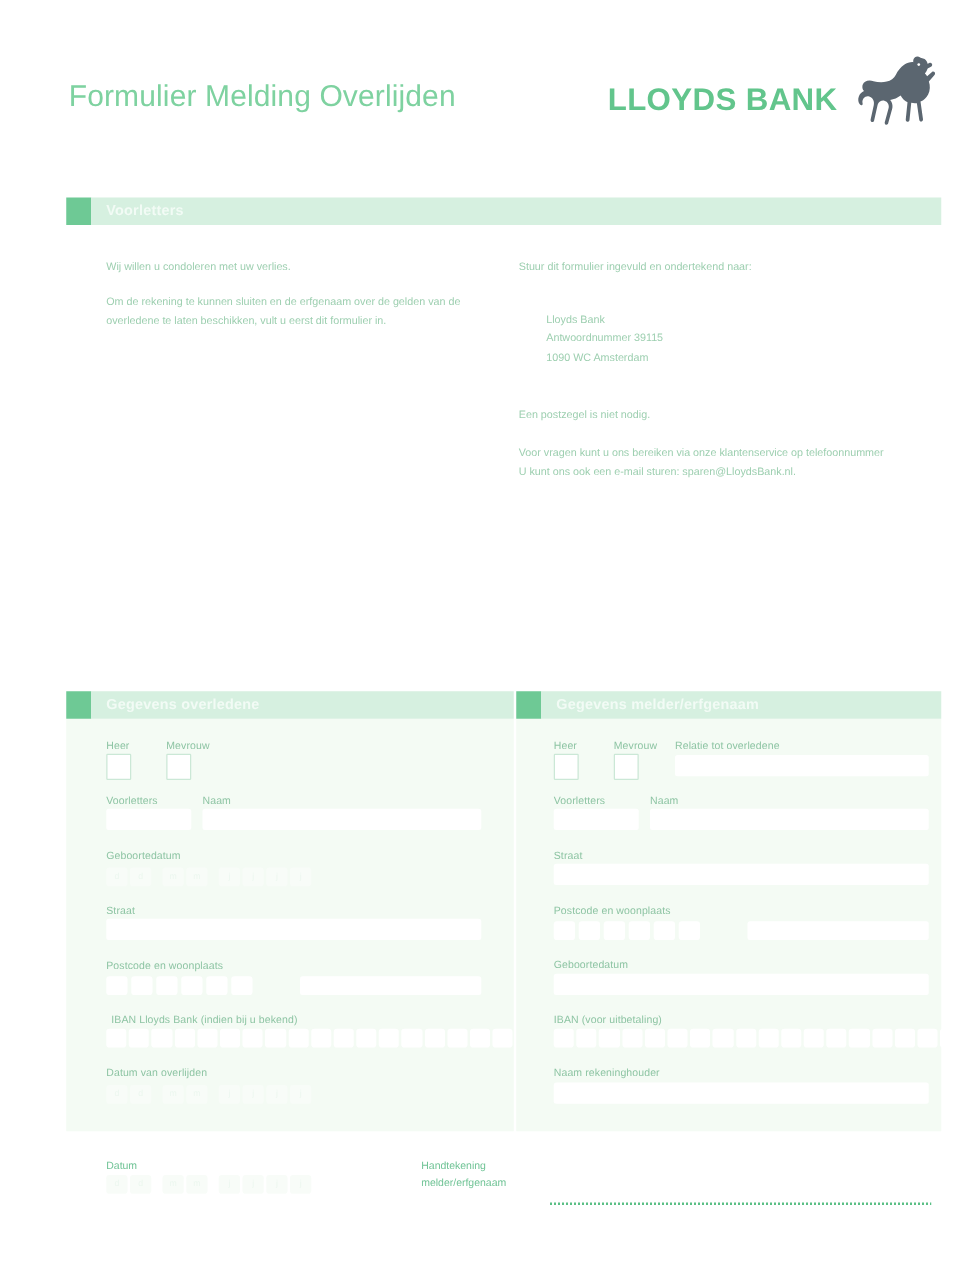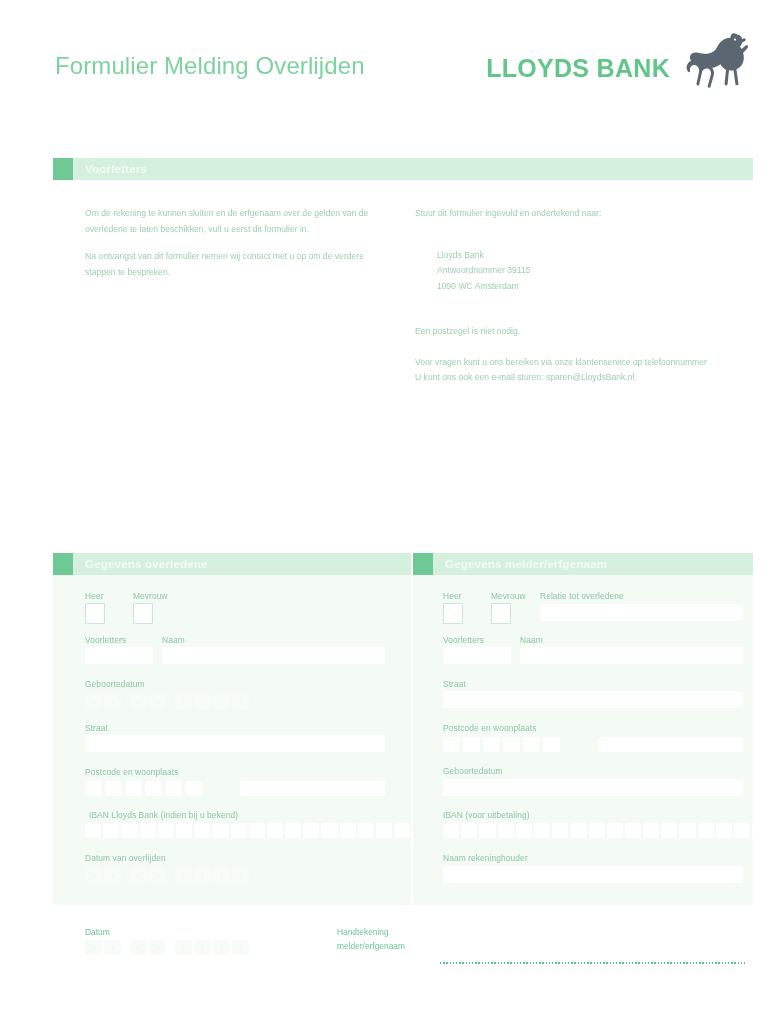--- a/index.html
+++ b/index.html
@@ -12,21 +12,21 @@
   .page {
     position: relative;
     width: 770px; height: 1024px;
     background: #ffffff;
     overflow: hidden;
   }
 
   
   .header {
     position: absolute;
-    left: 0; top: 4px;
+    left: 0; top: 16px;
     width: 770px; height: 120px; padding-left: 14px;
   }
   .doc-title {
     position: absolute;
     left: 55px; top: 48px;
     font-size: 24px;
     font-weight: 400;
     color: #7ed2a0;
     letter-spacing: 0.1px;
     white-space: nowrap;
@@ -174,22 +174,22 @@
   </div>
 
   <div class="section-bar" style="left:53px; top:158px; width:700px;">
     <div class="accent"></div>
     <div class="bar-body">
       <span class="bar-label">Voorletters</span>
     </div>
   </div>
 
   <div class="tl-col" style="left:85px; top:206px; width:310px;">
+    <p class="tl-p">Wij willen u condoleren met uw verlies.</p>
     <p class="tl-p">Om de rekening te kunnen sluiten en de erfgenaam over de gelden van de overledene te laten beschikken, vult u eerst dit formulier in.</p>
-    <p class="tl-p">Na ontvangst van dit formulier nemen wij contact met u op om de verdere stappen te bespreken.</p>
   </div>
 
   <div class="tl-col" style="left:415px; top:206px; width:330px;">
     <p class="tl-p" style="margin-bottom:26px;">Stuur dit formulier ingevuld en ondertekend naar:</p>
     <p class="tl-addr">Lloyds Bank</p>
     <p class="tl-addr">Antwoordnummer 39115</p>
     <p class="tl-addr" style="margin-bottom:30px;">1090 WC Amsterdam</p>
     <p class="tl-p" style="margin-bottom:15px;">Een postzegel is niet nodig.</p>
     <p class="tl-p" style="margin:0; max-width:340px;">Voor vragen kunt u ons bereiken via onze klantenservice op telefoonnummer</p>
     <p class="tl-p" style="margin:0; max-width:340px;">U kunt ons ook een e-mail sturen: sparen@LloydsBank.nl.</p>

